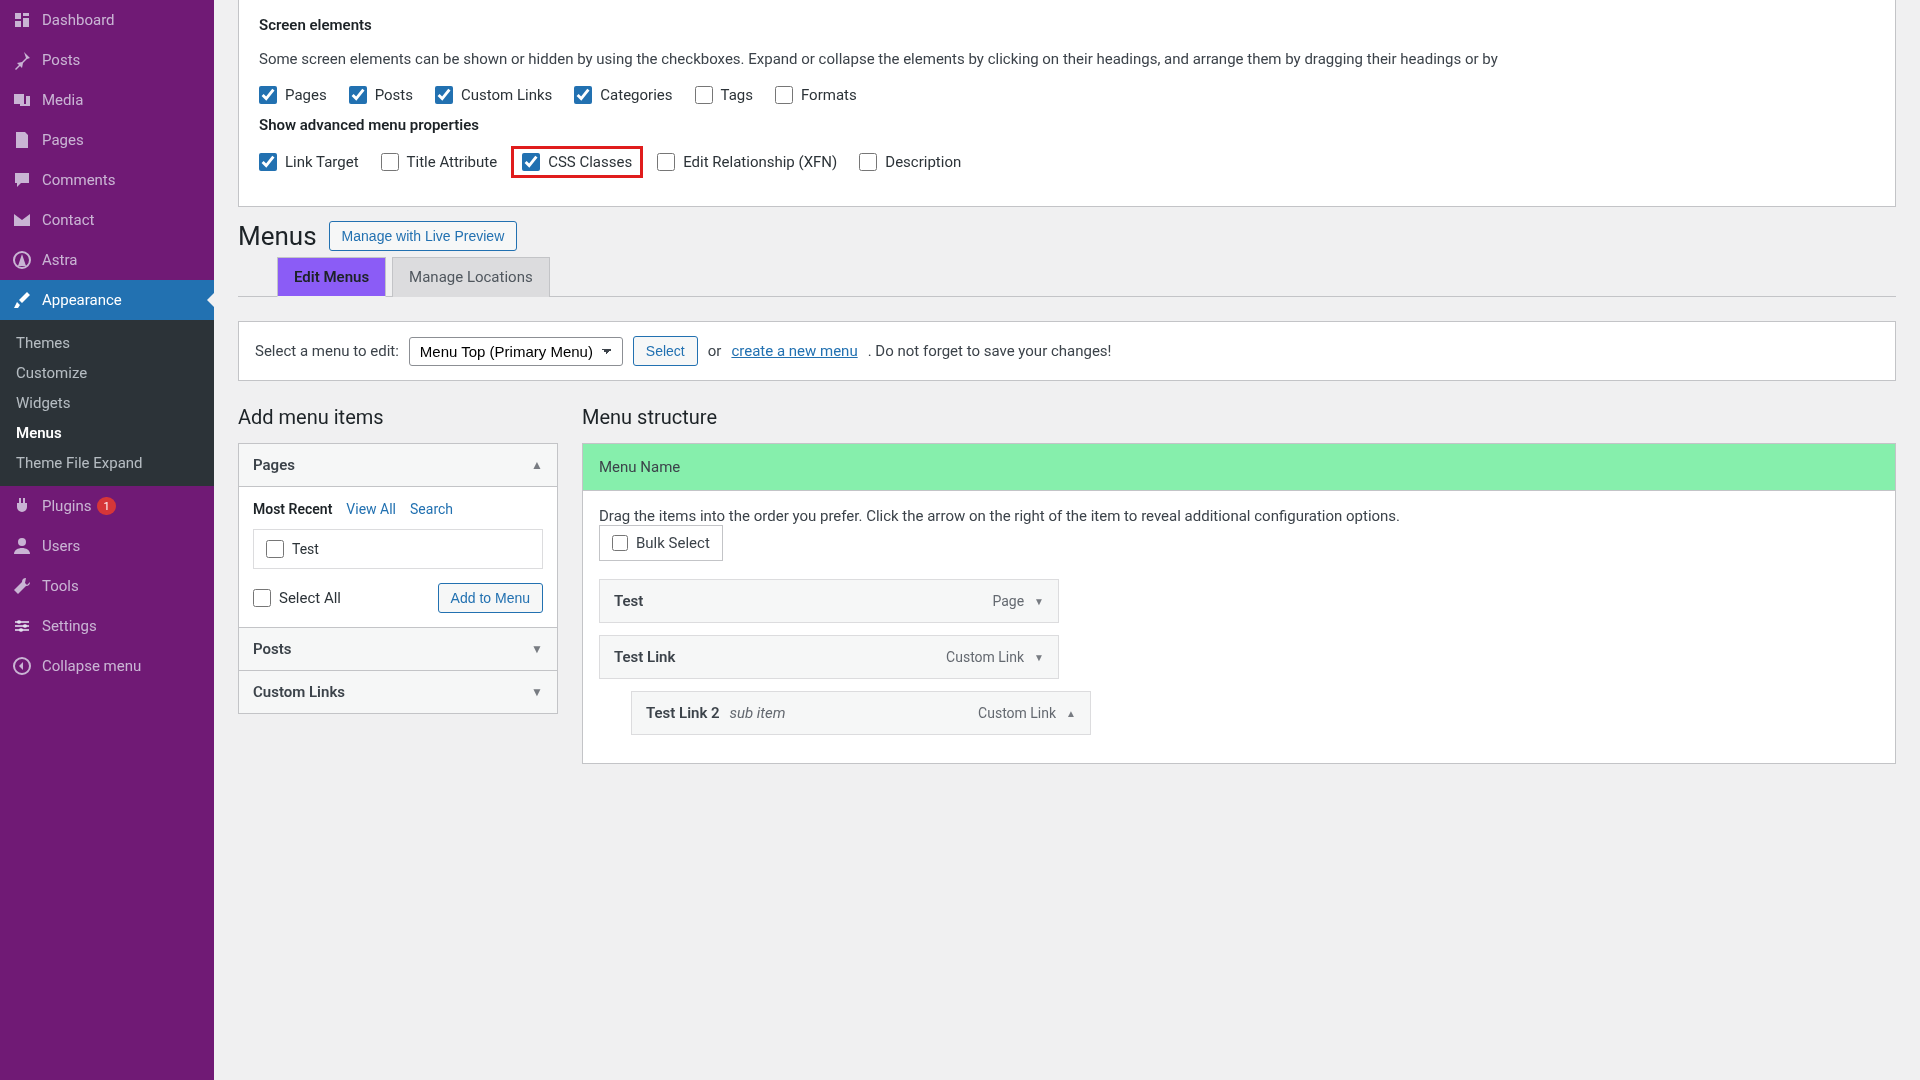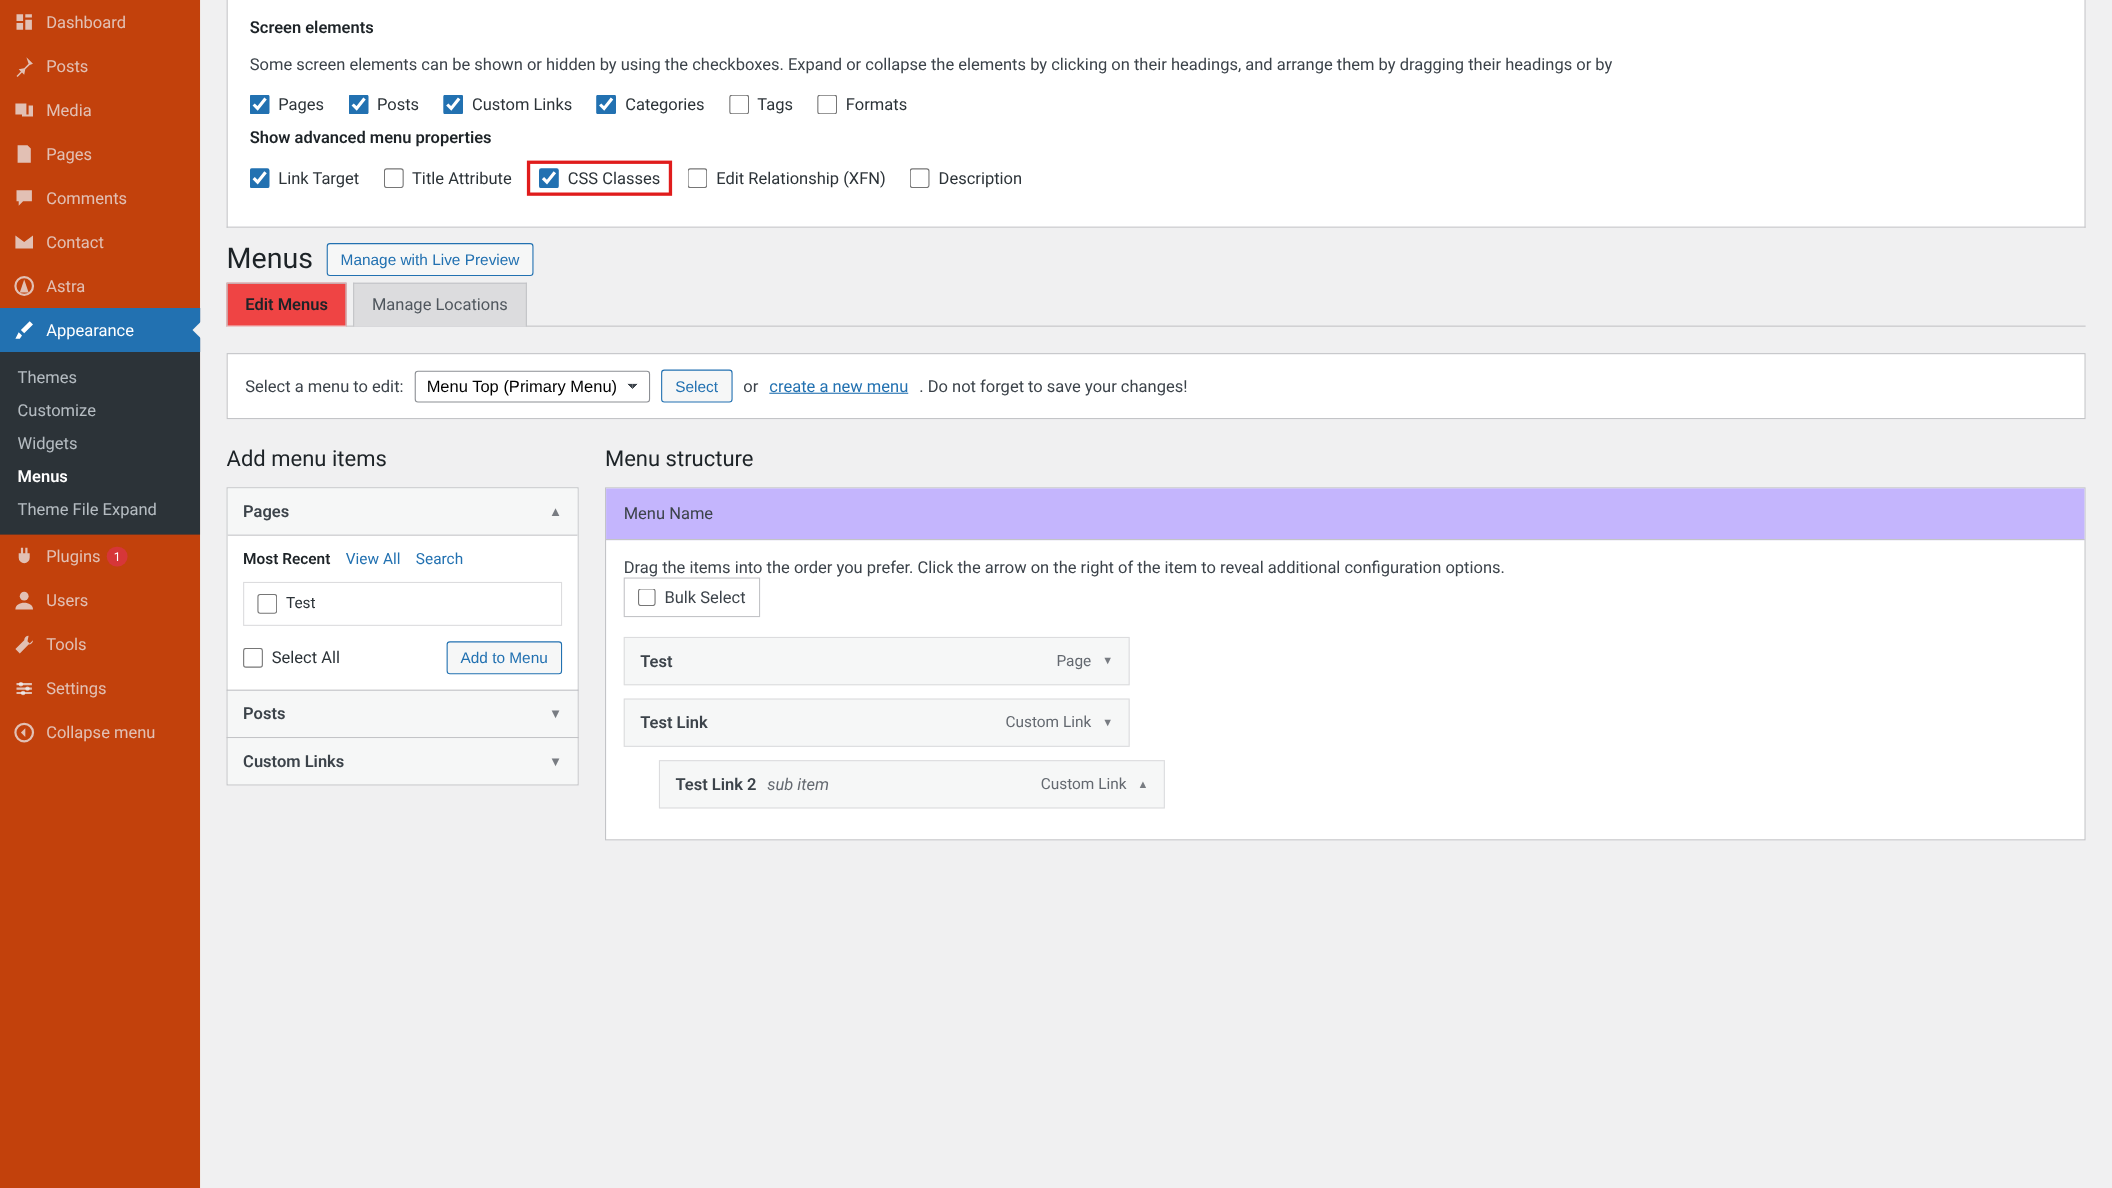--- a/index.html
+++ b/index.html
@@ -1,20 +1,20 @@
 <!DOCTYPE html>
 <html><head>
 <meta charset="utf-8">
 <style>
 * { box-sizing: border-box; margin: 0; padding: 0; }
 body { font-family: -apple-system, BlinkMacSystemFont, "Segoe UI", Roboto, sans-serif; font-size: 13px; color: #3c434a; background: #f0f0f1; overflow: hidden; }
 .layout { display: flex; width: 1920px; height: 1080px; }
 
 
-.sidebar { width: 182px; background: #c2410c; color: #f0f0f1; display: flex; flex-direction: column; }
+.sidebar { width: 214px; background: #701a75; color: #f0f0f1; display: flex; flex-direction: column; }
 .sidebar-item { display: flex; align-items: center; padding: 10px 12px; color: rgba(240,246,252,.7); cursor: pointer; font-size: 15px; }
 .sidebar-item .icon { width: 20px; height: 20px; margin-right: 10px; display: inline-flex; align-items: center; justify-content: center; }
 .sidebar-item.active { background: #2271b1; color: #fff; position: relative; }
 .sidebar-item.active::after { content: ""; position: absolute; right: -1px; top: 50%; transform: translateY(-50%); border: 8px solid transparent; border-right-color: #f0f0f1; }
 .sidebar-sub { background: #2c3338; padding: 8px 0; }
 .sidebar-sub-item { padding: 6px 12px 6px 16px; color: rgba(240,246,252,.7); cursor: pointer; font-size: 15px; }
 .sidebar-sub-item.current { color: #fff; font-weight: 600; }
 .badge { display: inline-flex; align-items: center; justify-content: center; background: #d63638; color: #fff; border-radius: 10px; min-width: 18px; height: 18px; font-size: 11px; padding: 0 6px; margin-left: 6px; }
 
 
@@ -30,21 +30,21 @@
 .red-box { border: 3px solid #e01c1c; padding: 4px 8px; margin: -4px -8px; }
 
 
 .page-head { padding: 14px 24px 6px; display: flex; align-items: center; gap: 12px; }
 .page-head h1 { font-size: 26px; font-weight: 400; color: #1d2327; }
 .outline-btn { border: 1px solid #2271b1; color: #2271b1; background: #f6f7f7; padding: 6px 12px; font-size: 14px; cursor: pointer; border-radius: 3px; }
 
 
 .tab-wrap { margin: 0 24px; border-bottom: 1px solid #c3c4c7; display: flex; }
 .tab { padding: 10px 16px; font-size: 15px; border: 1px solid #c3c4c7; border-bottom: none; background: #dcdcde; color: #50575e; cursor: pointer; margin-right: 6px; margin-bottom: -1px; }
-.tab.active { background: #ef4444; font-weight: 600; color: #1d2327; border-bottom: 1px solid #f0f0f1; }
+.tab.active { background: #8b5cf6; font-weight: 600; color: #1d2327; border-bottom: 1px solid #f0f0f1; margin-left: 39px; }
 
 
 .select-bar { background: #fff; border: 1px solid #c3c4c7; margin: 24px 24px 0; padding: 14px 16px; display: flex; align-items: center; gap: 10px; font-size: 15px; }
 .select-bar select { padding: 5px 28px 5px 10px; font-size: 15px; border: 1px solid #8c8f94; border-radius: 3px; background: #fff; appearance: none; background-image: linear-gradient(45deg, transparent 50%, #3c434a 50%), linear-gradient(135deg, #3c434a 50%, transparent 50%); background-position: calc(100% - 15px) 50%, calc(100% - 10px) 50%; background-size: 5px 5px, 5px 5px; background-repeat: no-repeat; cursor: pointer; }
 .select-bar a { color: #2271b1; text-decoration: underline; }
 
 
 .cols { display: flex; gap: 24px; padding: 24px; }
 .col-left { width: 320px; }
 .col-right { flex: 1; }
@@ -57,21 +57,21 @@
 .acc-body { background: #fff; padding: 14px; border-top: 1px solid #c3c4c7; }
 .acc-tabs { display: flex; gap: 14px; font-size: 14px; margin-bottom: 12px; }
 .acc-tabs span { color: #2271b1; cursor: pointer; }
 .acc-tabs span.active { color: #1d2327; font-weight: 600; }
 .item-list { border: 1px solid #dcdcde; padding: 10px 12px; }
 .item-list .chk { font-size: 14px; }
 .acc-foot { display: flex; justify-content: space-between; align-items: center; margin-top: 14px; }
 
 
 .menu-box { border: 1px solid #c3c4c7; background: #fff; }
-.menu-box-head { padding: 14px 16px; border-bottom: 1px solid #c3c4c7; display: flex; align-items: flex-start; background:#c4b5fd; }
+.menu-box-head { padding: 14px 16px; border-bottom: 1px solid #c3c4c7; display: flex; align-items: flex-start; background:#86efac; }
 .menu-box-head label { font-size: 15px; }
 .menu-box-head input[type=text] { padding: 5px 10px; font-size: 15px; border: 1px solid #8c8f94; border-radius: 3px; width: 300px; }
 .menu-box-body { padding: 16px; }
 .menu-box-body p { font-size: 15px; }
 .bulk { display: inline-flex; align-items: center; gap: 8px; border: 1px solid #c3c4c7; padding: 8px 12px; font-size: 15px; cursor: pointer; margin-bottom: 18px; }
 .bulk input { width: 16px; height: 16px; }
 
 .menu-item { border: 1px solid #dcdcde; background: #f6f7f7; padding: 12px 14px; display: flex; align-items: center; justify-content: space-between; width: 460px; margin-bottom: 12px; cursor: move; }
 .menu-item.indent { margin-left: 32px; }
 .menu-item .mi-left { font-size: 15px; font-weight: 600; }

